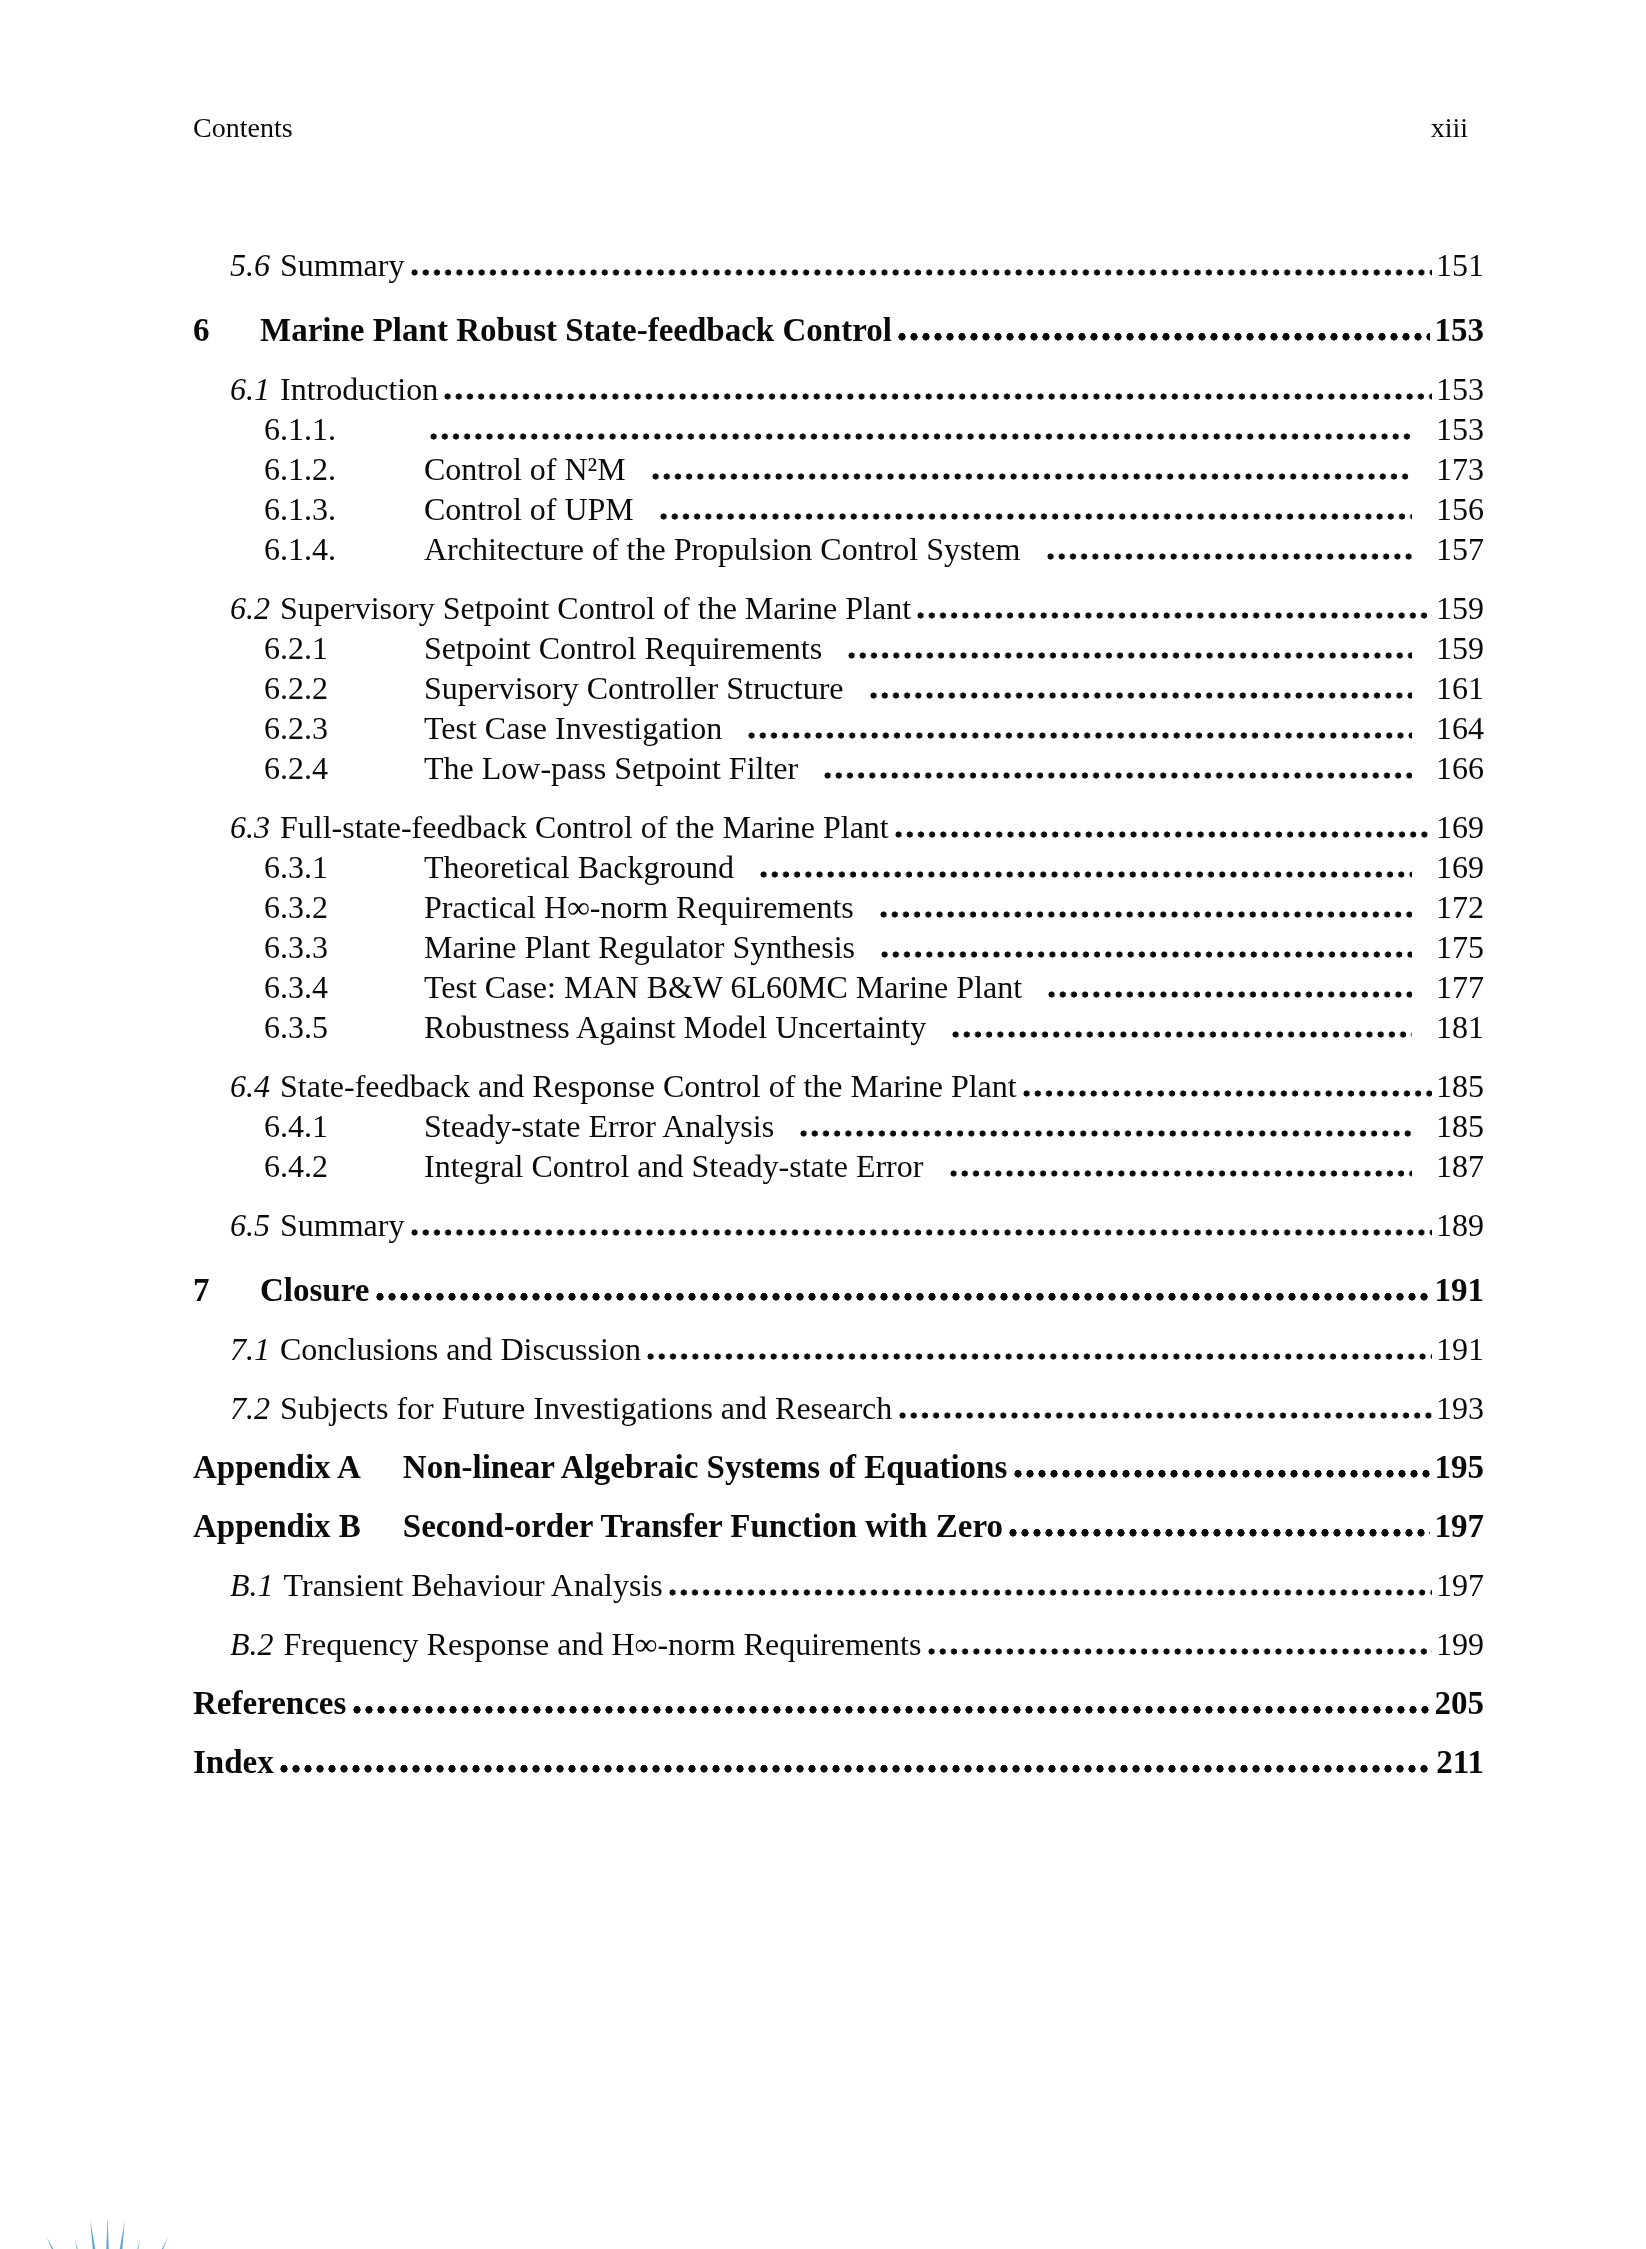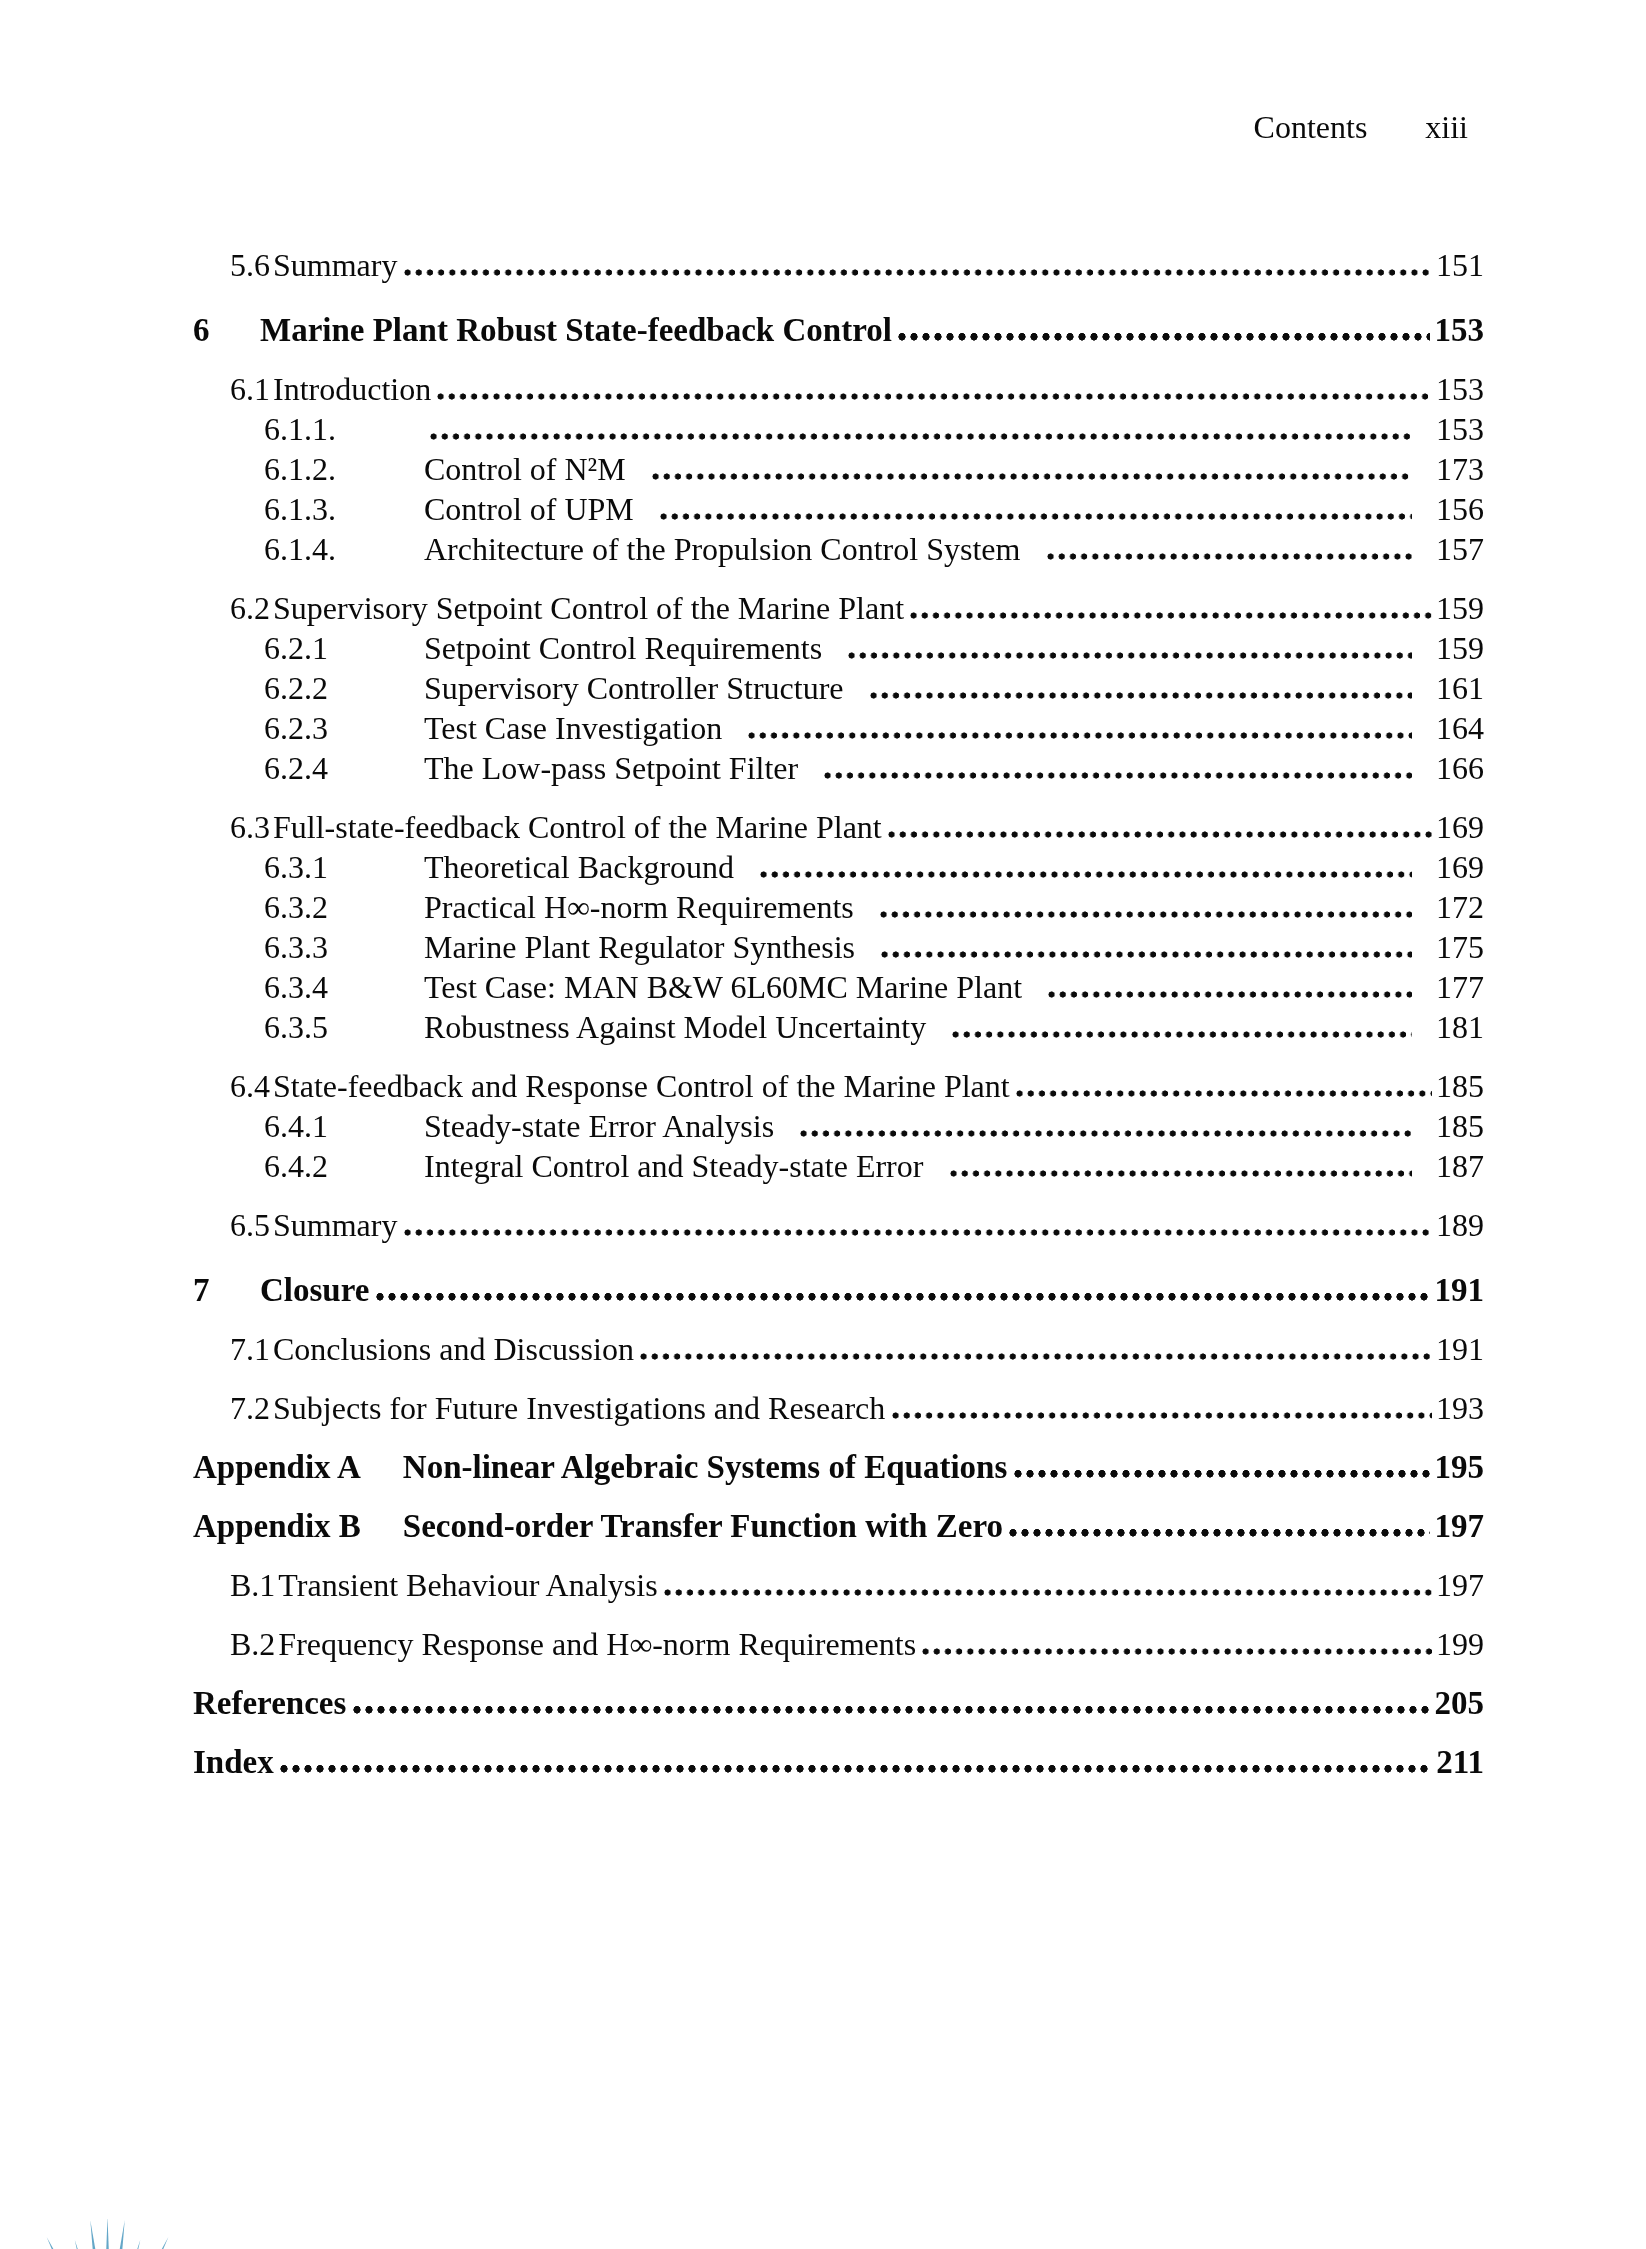--- a/index.html
+++ b/index.html
@@ -7,41 +7,41 @@
     position:relative;
     width:1646px;height:2497px;
     background:#ffffff;
     font-family:"Liberation Serif","DejaVu Serif",serif;
     color:#0a0a0a;
     overflow:hidden;
   }
   
   .header{
     position:absolute;top:112px;left:193px;right:178px;
-    display:flex;justify-content:flex-end;align-items:baseline;gap:58px;
-    font-size:32px;line-height:31.5px;
+    display:flex;justify-content:space-between;align-items:baseline;gap:58px;
+    font-size:28px;line-height:31.5px;
   }
   
   .toc{
     position:absolute;top:245px;left:193px;right:162px;
     display:flex;flex-direction:column;
   }
   .entry{
     display:flex;align-items:baseline;
     font-size:32px;line-height:40px;white-space:nowrap;
   }
   .entry.bold{font-weight:bold;font-size:33px;}
   .gap-none{margin-top:0;}
   .gap-medium{margin-top:19px;}
   .gap-large{margin-top:25px;}
   .lbl{flex:none;}
   .ttl{flex:none;}
   .lv-chapter .lbl{min-width:67px;}
   .lv-section{padding-left:37px;}
-  .lv-section .lbl{margin-right:3px;}
+  .lv-section .lbl{margin-right:10px;font-style:italic;}
   .lv-subsection{padding-left:71px;gap:20px;}
   .lv-subsection .lbl{min-width:140px;}
   .lv-appendix .lbl{margin-right:42px;}
   .dots{
     flex:1 1 auto;height:7.2px;margin:0 4.5px 0 6.3px;min-width:18px;
     background-image:radial-gradient(circle at 3.6px 3.6px,#0b0b0b 2.9px,transparent 3.4px);
     background-size:11.2px 7.2px;background-repeat:repeat-x;background-position:left bottom;
   }
   .entry.bold .dots{
     background-image:radial-gradient(circle at 4px 3.6px,#0b0b0b 3.4px,transparent 3.8px);

